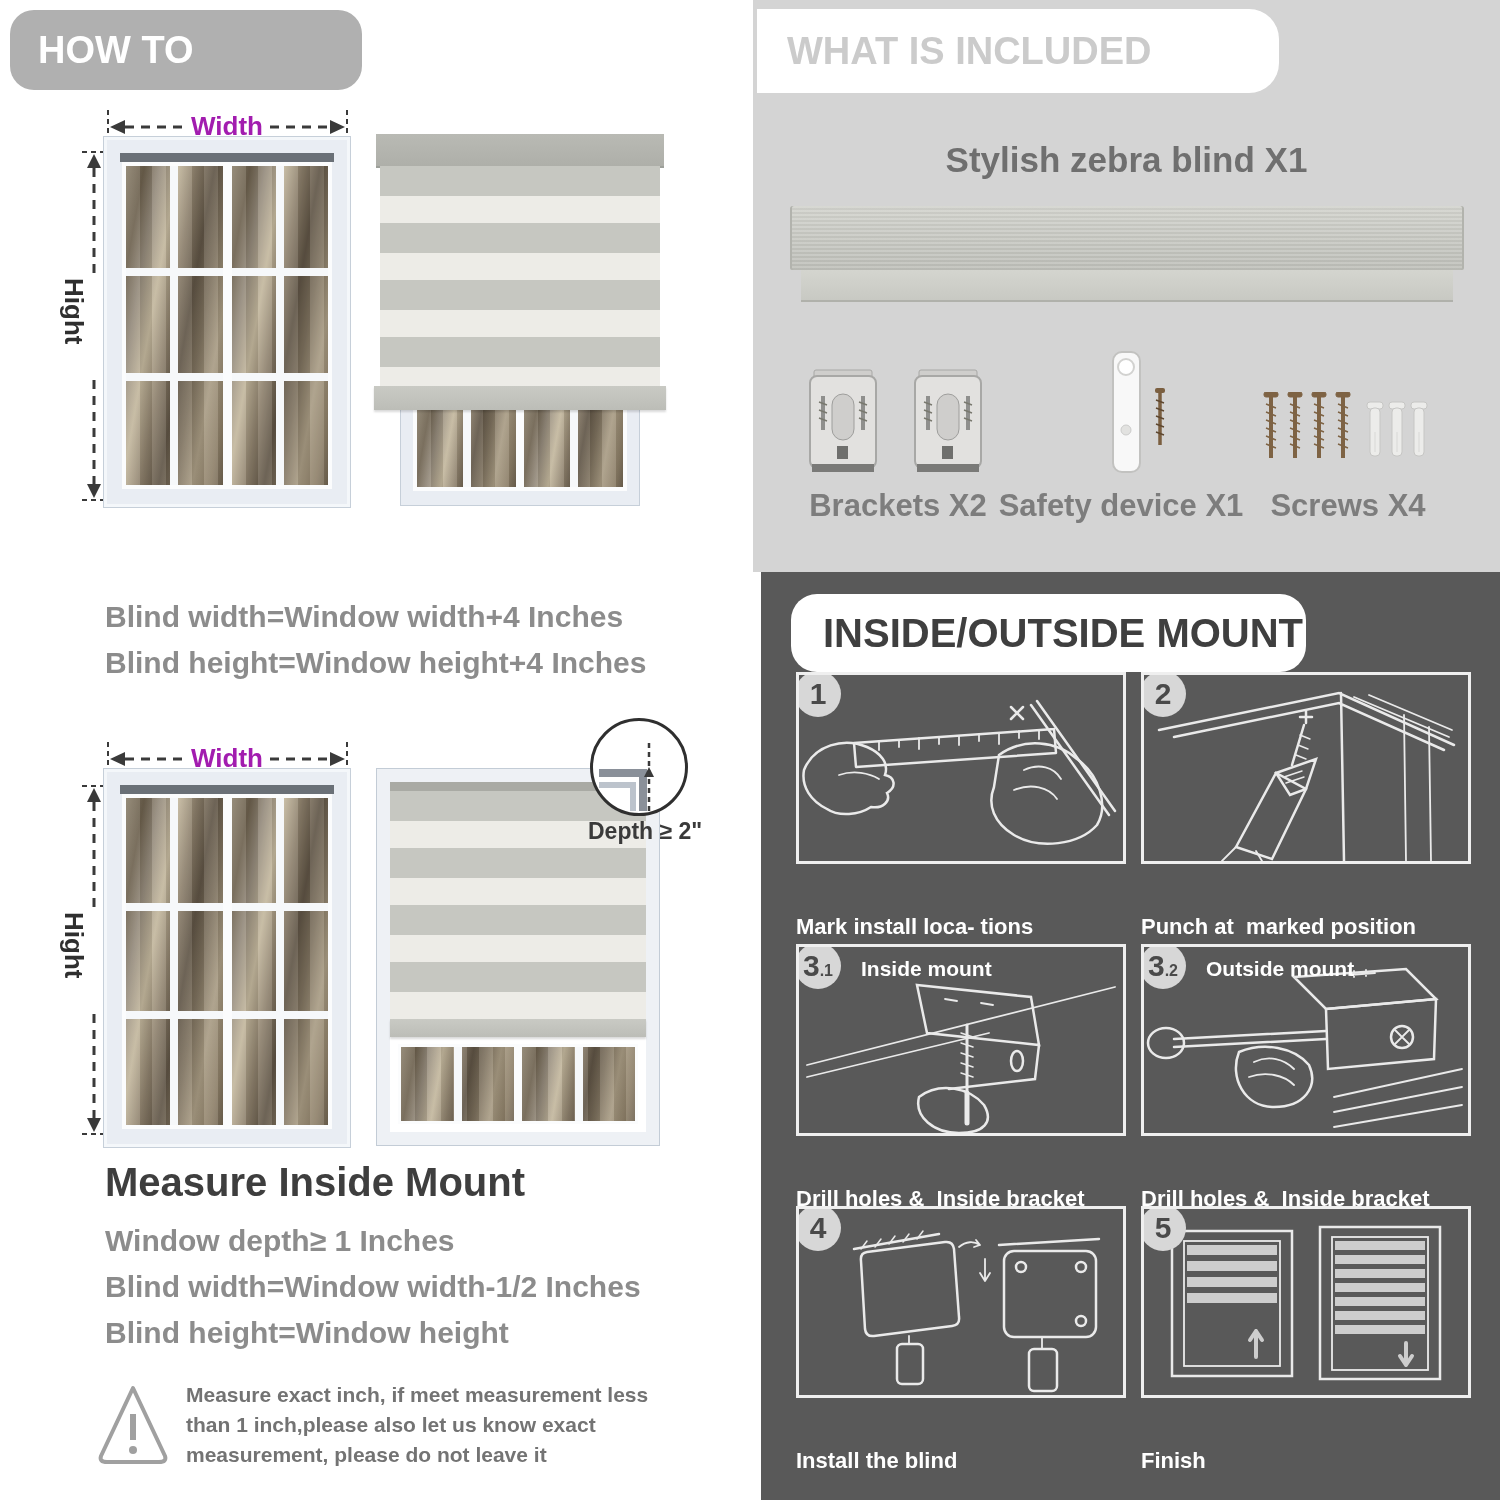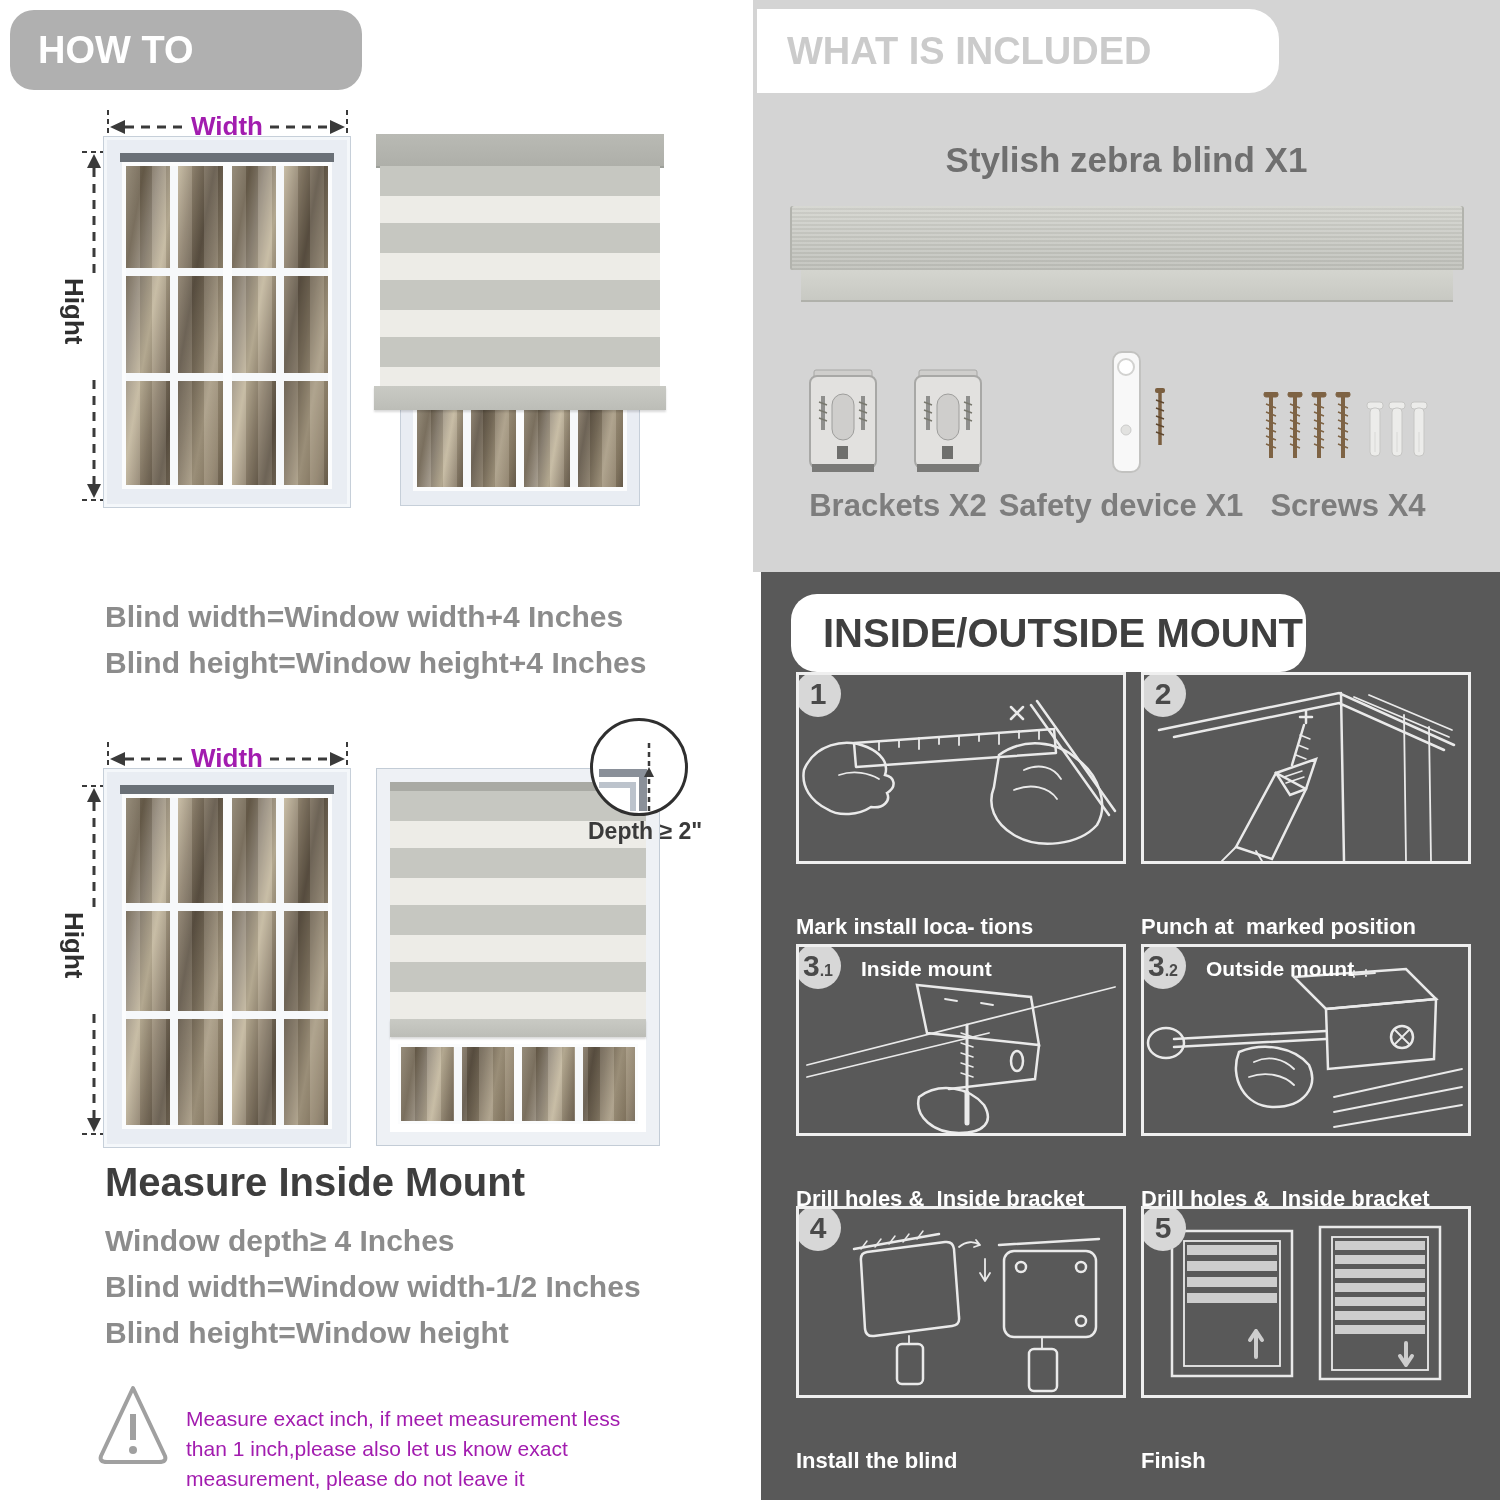--- a/index.html
+++ b/index.html
@@ -32,21 +32,21 @@
   .zeb-rail{background:linear-gradient(180deg,#c9cac4,#bcbdb7);box-shadow:0 2px 2px rgba(0,0,0,0.15);}
 
   
   .dim-label{color:#a21caf;font-size:26px;font-weight:700;}
   .vlabel{writing-mode:vertical-rl;color:#2f2f2f;font-size:26px;font-weight:700;}
 
   .depth-circle{width:92px;height:92px;border:3px solid #2f2f2f;border-radius:50%;
     background:#ffffff;overflow:hidden;}
   .depth-label{color:#3a3a3a;font-size:23px;font-weight:700;}
 
-  .warn-text{color:#a21caf;font-size:21px;font-weight:400;line-height:30px;margin-top:24px;}
+  .warn-text{color:#737373;font-size:21px;font-weight:700;line-height:30px;}
 
   
   .right-included{left:753px;top:0;width:747px;height:572px;background:#d4d4d4;}
   .inc-header{left:4px;top:9px;width:522px;height:84px;background:#ffffff;
     border-radius:0 30px 30px 0;color:#cbcbcb;font-size:38px;font-weight:700;
     line-height:84px;padding-left:30px;box-sizing:border-box;}
   .blind-title{left:0;top:140px;width:747px;text-align:center;color:#6f6f6f;
     font-size:35px;font-weight:700;}
   .rail-main{left:37px;top:206px;width:674px;height:64px;border-radius:2px;
     background:
@@ -199,21 +199,21 @@
     <svg class="art" viewBox="0 0 92 92">
       <path d="M6,52 L50,52 L50,90" stroke="#8a9099" stroke-width="8" fill="none"></path>
       <path d="M6,64 L40,64 L40,90" stroke="#bcc3cc" stroke-width="6" fill="none"></path>
       <line x1="56" y1="22" x2="56" y2="90" stroke="#3a3a3a" stroke-width="2.5" stroke-dasharray="5 4"></line>
       <polygon points="56,46 51,56 61,56" fill="#3a3a3a"></polygon>
     </svg>
   </div>
   <div class="abs depth-label" style="left:588px;top:818px;width:130px;">Depth ≥ 2"</div>
 
   <div class="abs section-heading" style="left:105px;top:1160px;">Measure Inside Mount</div>
-  <div class="abs section-line" style="left:105px;top:1224px;">Window depth≥ 4 Inches</div>
+  <div class="abs section-line" style="left:105px;top:1224px;">Window depth≥ 1 Inches</div>
   <div class="abs section-line" style="left:105px;top:1270px;">Blind width=Window width-1/2 Inches</div>
   <div class="abs section-line" style="left:105px;top:1316px;">Blind height=Window height</div>
 
   <svg class="abs" style="left:95px;top:1382px;" width="76" height="84" viewBox="0 0 76 84">
     <path d="M38,6 L70,74 Q72,80 64,80 L12,80 Q4,80 6,74 Z" fill="none" stroke="#a0a0a0" stroke-width="4" stroke-linejoin="round"></path>
     <line x1="38" y1="32" x2="38" y2="58" stroke="#a0a0a0" stroke-width="6"></line>
     <circle cx="38" cy="68" r="4" fill="#a0a0a0"></circle>
   </svg>
   <div class="abs warn-text" style="left:186px;top:1380px;width:475px;">Measure exact inch, if meet measurement less than 1 inch,please also let us know exact measurement, please do not leave it</div>
 

